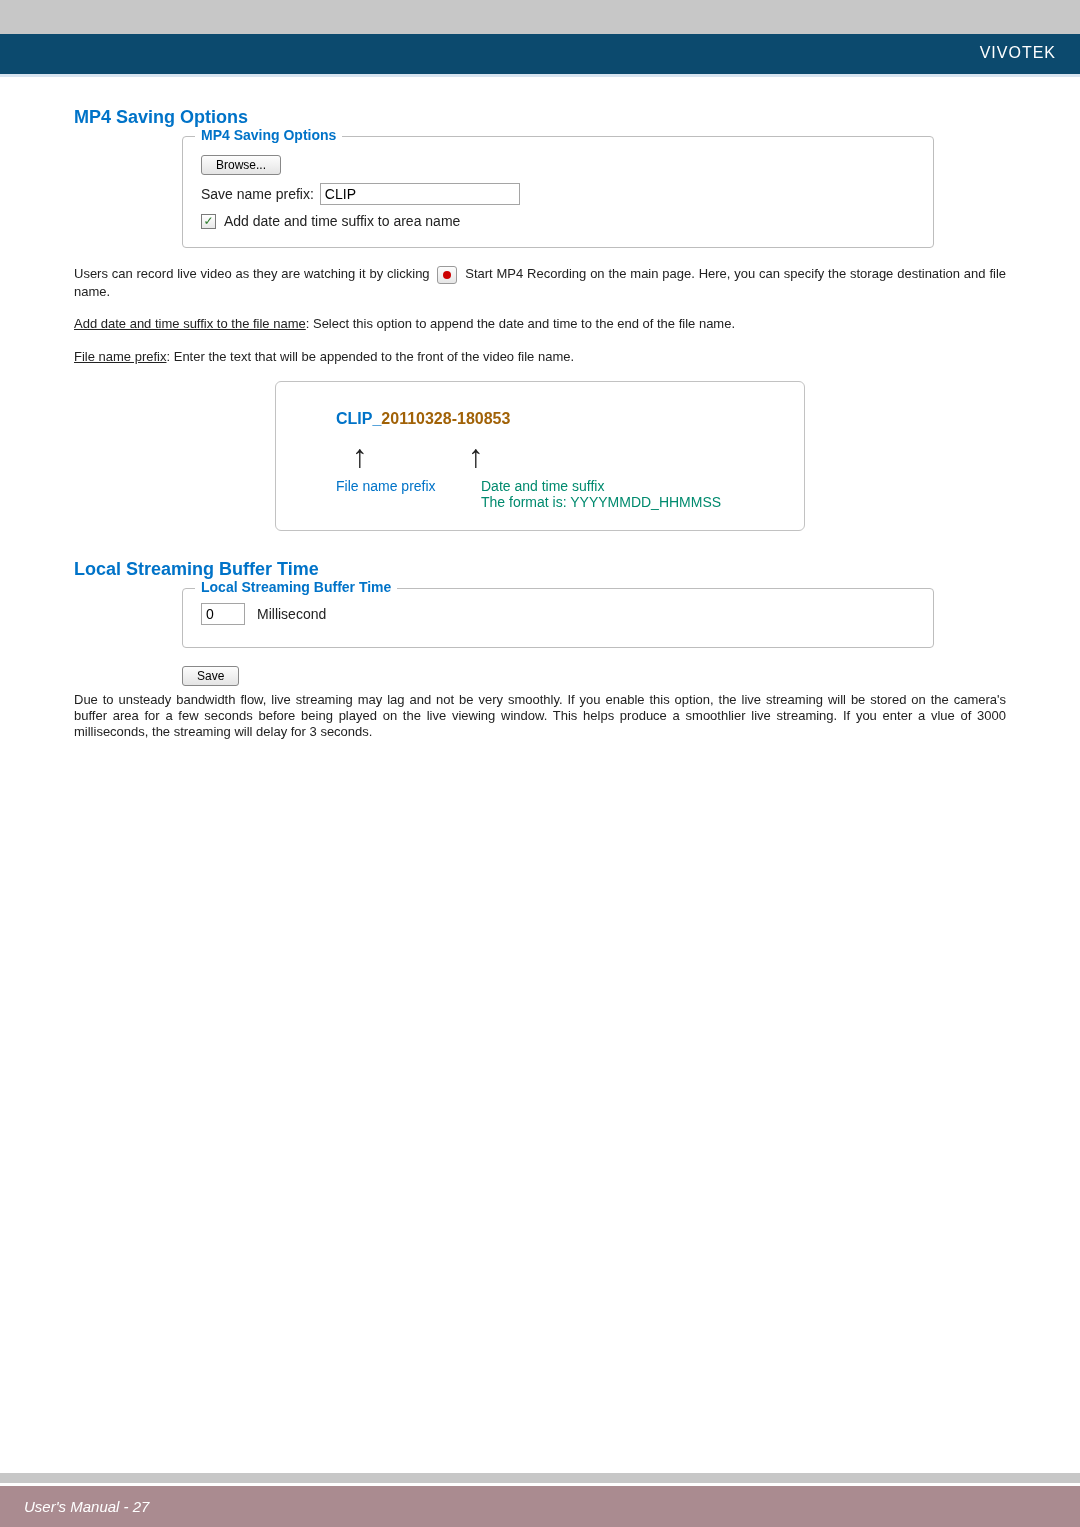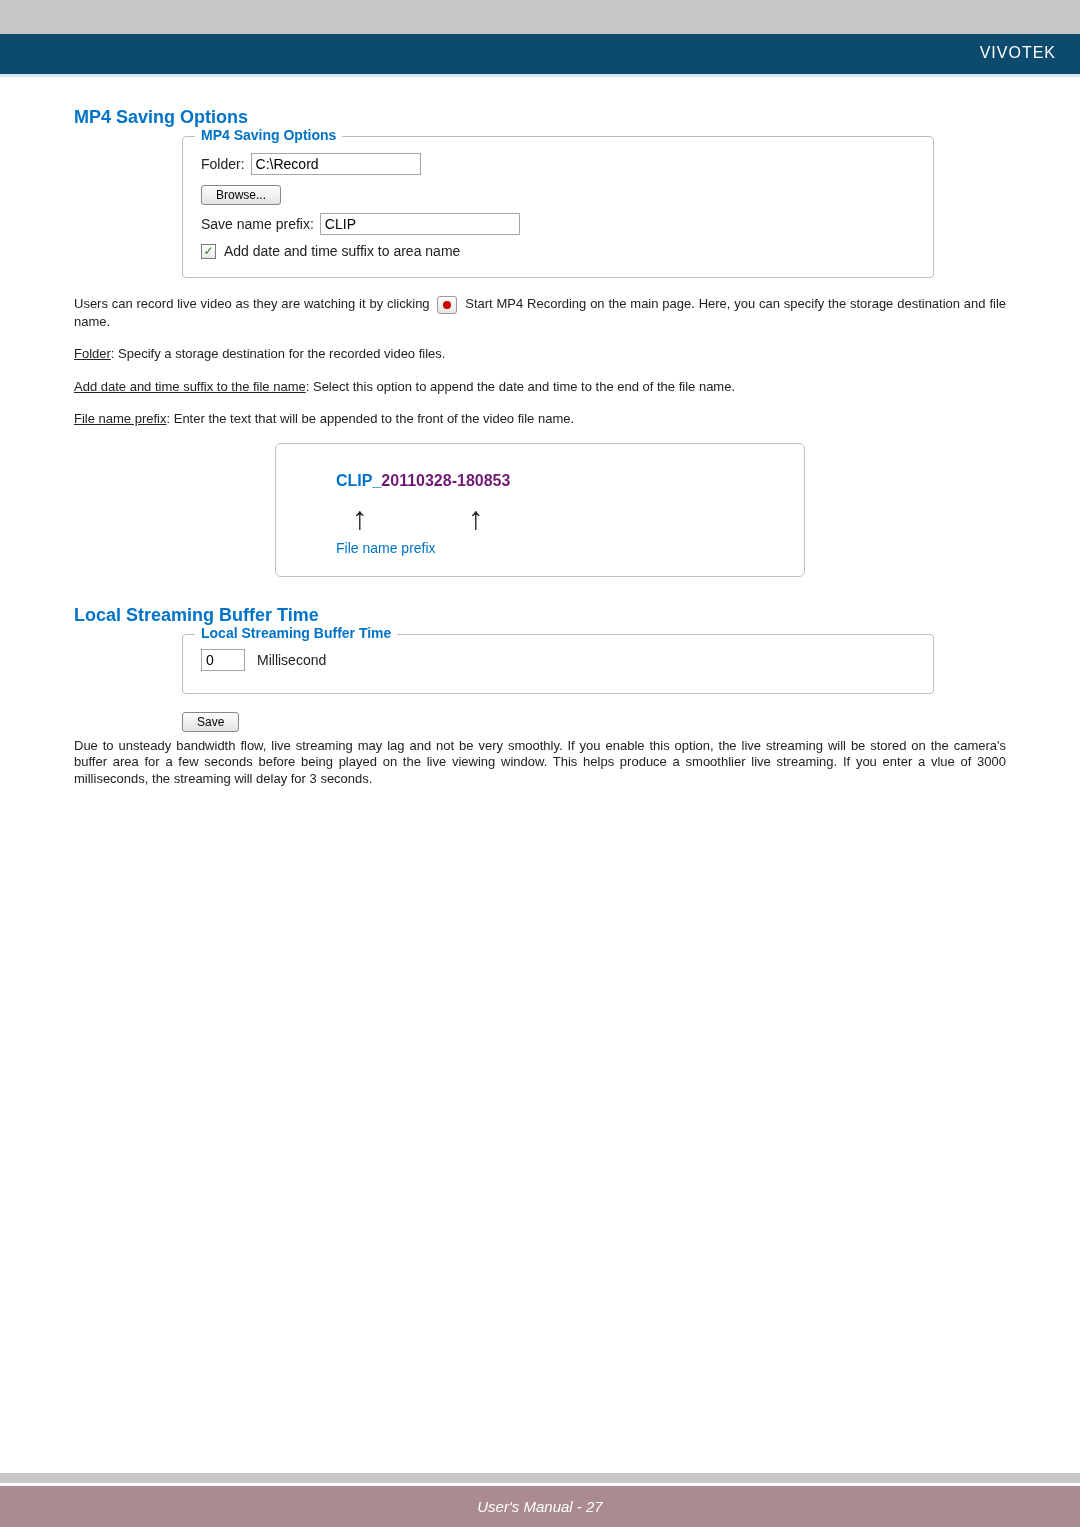--- a/index.html
+++ b/index.html
@@ -110,35 +110,35 @@
   .example-box {
     border:1px solid #c2c2c2;
     border-radius:6px;
     width:530px;
     margin: 8px auto 28px auto;
     padding: 28px 30px 20px 60px;
     font-size:16px;
   }
   .example-title { text-align:left; margin-bottom:12px; padding-left:0; font-weight:bold; }
   .ex-prefix { color:#0073c8; }
-  .ex-suffix { color:#701a75;margin-top:48px; }
+  .ex-suffix { color:#a16207;margin-top:48px; }
   .arrows { display:flex; gap:100px; margin-bottom:6px; padding-left:16px; }
   .arrow {
     font-size:32px;
     line-height:1;
   }
   .ex-labels { display:flex; gap:20px; font-size:14px; }
   .ex-lbl1 { color:#0073c8; width:125px; }
   .ex-lbl2 { color:#008a6e; }
   .footer-band {
     position:absolute;
     bottom:0; left:0; right:0;
     background:#aa8b90;
     color:#fff;
-    text-align:center;
+    text-align:left;
     font-style:italic;
     padding:12px 24px;
     font-size:15px;
   }
   .gray-bottom {
     position:absolute;
     bottom:44px; left:0; right:0;
     height:10px;
     background:#c7c7c7;
   }
@@ -151,66 +151,63 @@
   <span>VIVOTEK</span>
 </div>
 
 <div class="content">
 
   <div class="h-blue">MP4 Saving Options</div>
 
   <div class="fieldset">
     <div class="legend">MP4 Saving Options</div>
 
-    <div class="row">
-      <span class="lbl">Folder:</span>
-      <input class="txt-input folder-input" value="C:\Record" style="">
-    </div>
 
     <button class="btn browse-btn">Browse...</button>
 
     <div class="row">
       <span class="lbl">Save name prefix:</span>
       <input class="txt-input prefix-input" value="CLIP" style="">
     </div>
 
     <div class="chk-row">
       <span class="chk">✓</span>
       <span>Add date and time suffix to area name</span>
     </div>
   </div>
 
   <p class="body">
     <span>Users can record live video as they are watching it by clicking </span>
     <span class="rec-icon"></span>
     <span> Start MP4 Recording on the main page. Here, you can specify the storage destination and file name.</span>
   </p>
 
-  <p class="body">
-    <span class="u">Folder</span><span>: Specify a storage destination for the recorded video files.</span>
-  </p>
 
   <p class="body">
     <span class="u">Add date and time suffix to the file name</span><span>: Select this option to append the date and time to the end of the file name.</span>
   </p>
 
   <p class="body">
     <span class="u">File name prefix</span><span>: Enter the text that will be appended to the front of the video file name.</span>
   </p>
 
   <div class="example-box">
     <div class="example-title">
       <span class="ex-prefix">CLIP</span><span class="ex-prefix">_</span><span class="ex-suffix">20110328-180853</span>
     </div>
     <div class="arrows">
       <span class="arrow">↑</span>
       <span class="arrow">↑</span>
     </div>
     <div class="ex-labels">
       <span class="ex-lbl1">File name prefix</span>
+      <span class="ex-lbl2">
+        <span>Date and time suffix</span><br>
+        <span>The format is: YYYYMMDD_HHMMSS</span>
+      </span>
     </div>
   </div>
 
   <div class="h-blue">Local Streaming Buffer Time</div>
 
   <div class="fieldset" style="padding-top:14px;padding-bottom:14px;">
     <div class="legend">Local Streaming Buffer Time</div>
     <div class="row">
       <input class="txt-input ms-input" value="0" style="">
       <span class="lbl" style="margin-left:12px;">Millisecond</span>

